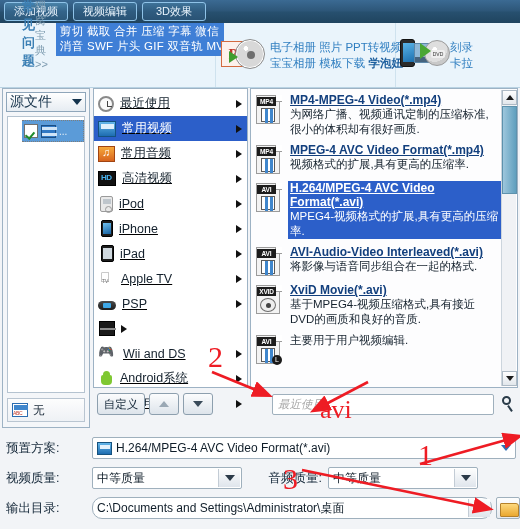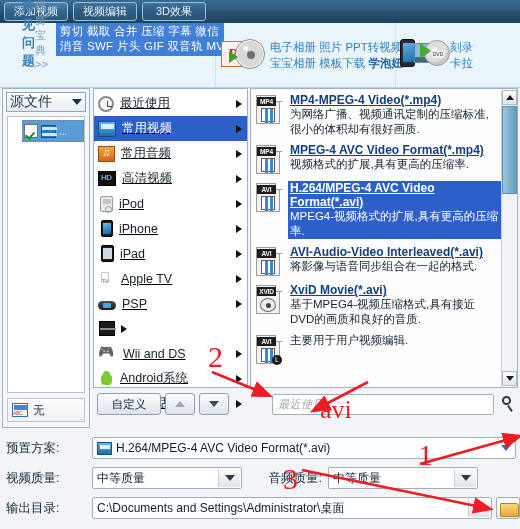--- a/index.html
+++ b/index.html
@@ -203,21 +203,21 @@
   .ic-phone { width:12px;height:16px;background:#e4e8ec;border:1px solid #8b959d;border-radius:2px;margin-left:3px; }
   .ic-phone:after{ content:"";position:absolute;left:1px;top:2px;width:8px;height:8px;background:#5aa9e0; }
 
   
   #catbtns { position:absolute; left:93px; top:302px; width:155px; height:28px; display:flex; align-items:center; gap:4px; padding-left:4px; }
   .btn {
     height:22px; border:1px solid #8d9fae; border-radius:3px;
     background:linear-gradient(180deg,#fbfcfd,#dde4eb);
     font-size:11.5px; color:#16293a; display:flex; align-items:center; justify-content:center;
   }
-  #btn-custom { width:64px; }
+  #btn-custom { width:48px; }
   .spinbtn { width:30px; }
   .tri-up { width:0;height:0;border-left:5px solid transparent;border-right:5px solid transparent;border-bottom:6px solid #9aa8b4; }
   .tri-dn { width:0;height:0;border-left:5px solid transparent;border-right:5px solid transparent;border-top:6px solid #3a4b5a; }
 
   
   #fmtlist {
     position:absolute; left:250px; top:0; width:268px; height:300px;
     background:#fdfdfe; border:1px solid #9db2c4; overflow:hidden;
   }
   .fmtrow { display:flex; gap:6px; padding:4px 16px 2px 5px; }
@@ -295,21 +295,21 @@
   #preset-caret { position:absolute; right:4px; width:0;height:0;border-left:5px solid transparent;border-right:5px solid transparent;border-top:6px solid #2f6fb5; }
   #vq-ctl { width:150px; padding-right:26px; }
   .ctl-caret-box {
     position:absolute; right:1px; top:1px; bottom:1px; width:22px;
     background:linear-gradient(180deg,#fcfdfd,#dfe5ec); border-left:1px solid #c3ccd5;
     display:flex; align-items:center; justify-content:center;
   }
   .caret-dn-s { width:0;height:0;border-left:5px solid transparent;border-right:5px solid transparent;border-top:6px solid #2b3a48; }
   #aq-label { width:86px; text-align:right; font-size:12.5px; color:#16293a; padding-right:6px; }
   #aq-ctl { width:150px; padding-right:26px; }
-  #out-ctl { width:400px; padding-right:26px; }
+  #out-ctl { width:400px; padding-right:26px;border-radius:10px; }
   #browse-btn {
     width:24px; height:22px; margin-left:4px; border:1px solid #9fb0bd; border-radius:2px;
     background:linear-gradient(180deg,#fdfdfd,#e6eaef); position:relative;
   }
   #browse-btn:after{
     content:""; position:absolute; left:3px; top:5px; width:17px; height:12px;
     background:linear-gradient(180deg,#fdd87d,#eaa830); border:1px solid #b5812a; border-radius:1px 3px 1px 1px;
   }
 
   

